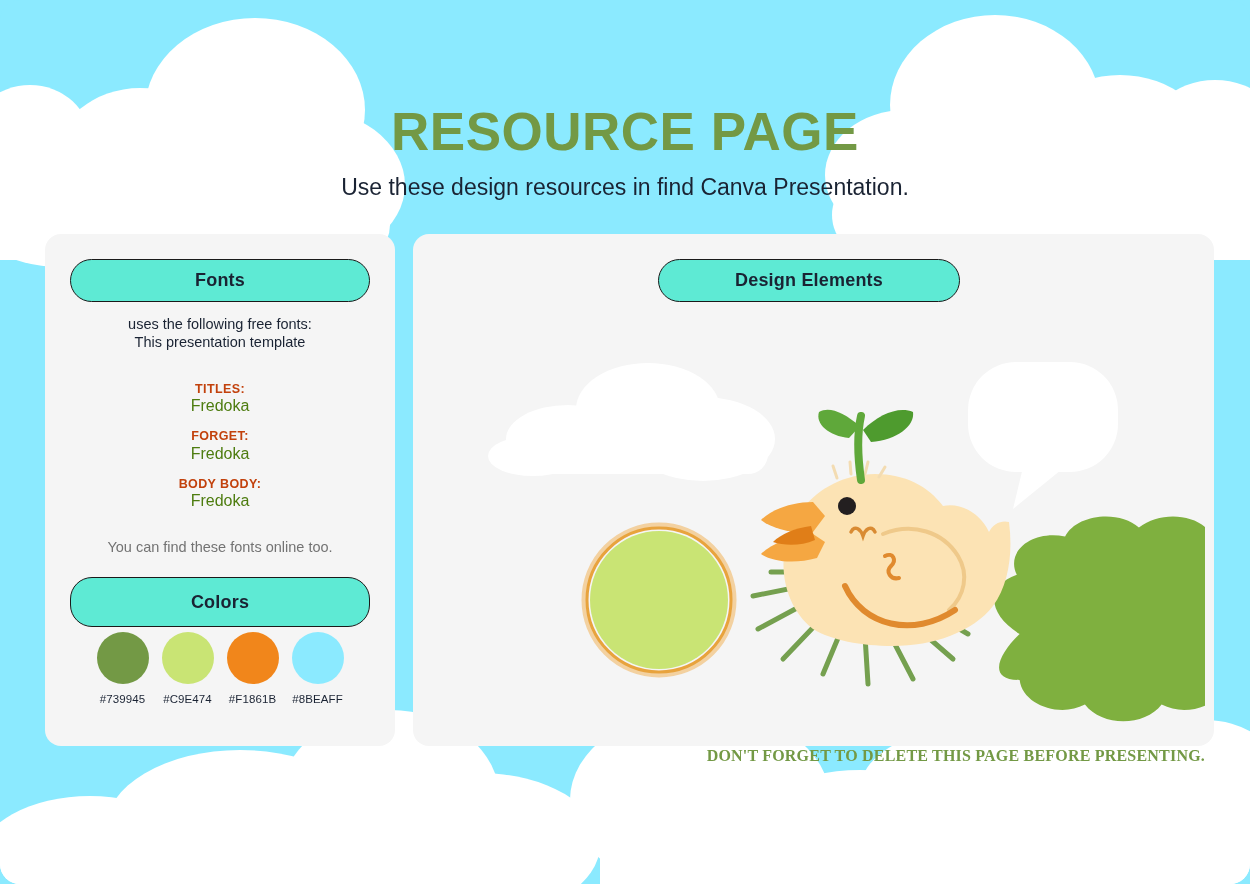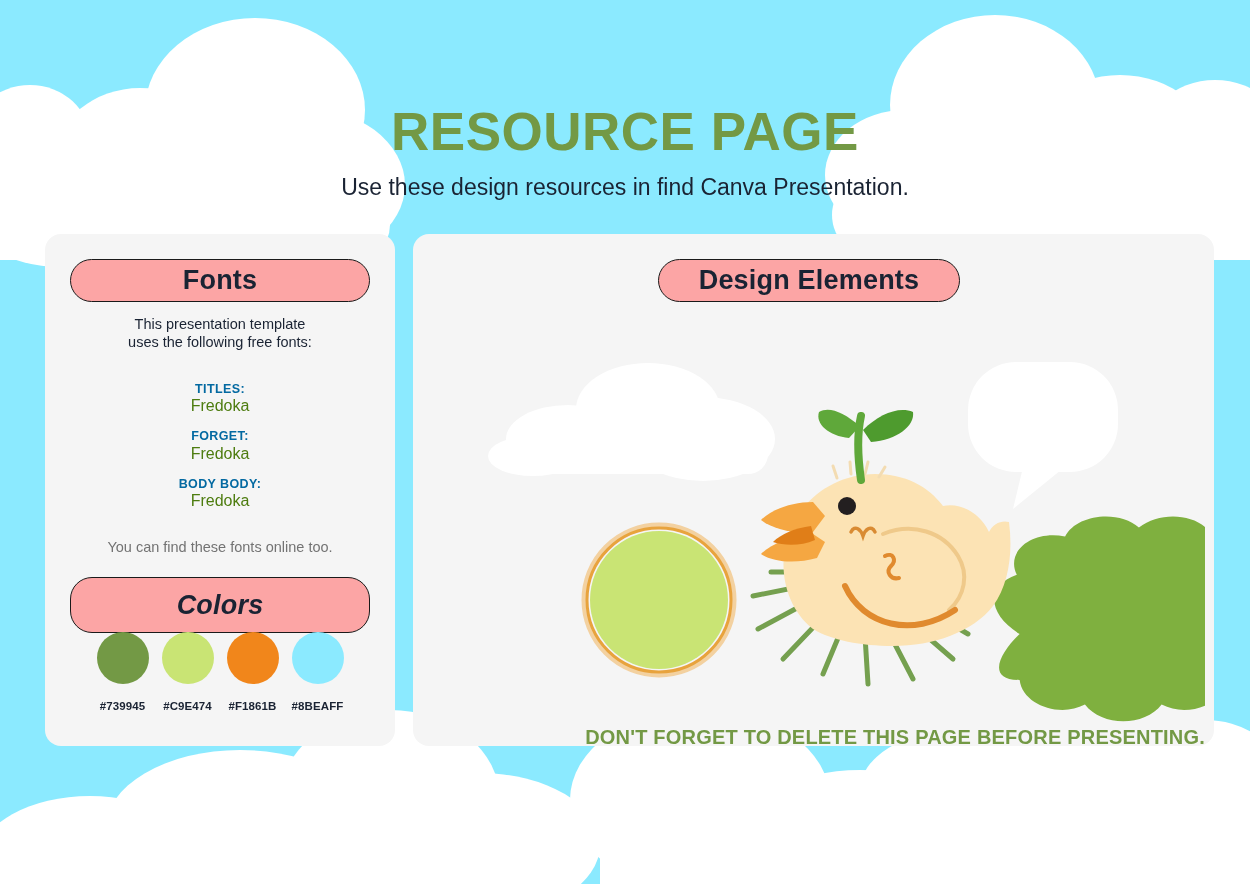--- a/index.html
+++ b/index.html
@@ -16,20 +16,21 @@
     position: relative;
   }
 
   #slide {
     position: absolute;
     left: 0; top: 0;
     width: 1250px;
     height: 884px;
     background: #8BEAFF;
     overflow: hidden;
+    border-radius: 20px;
   }
 
   
   .bg-clouds {
     position: absolute;
     left: 0; top: 0;
     width: 1250px;
     height: 884px;
     pointer-events: none;
   }
@@ -78,33 +79,33 @@
     width: 792px;
     height: 512px;
     overflow: hidden;
     padding-left: 9px;
   }
 
   
   .pill {
     position: absolute;
     box-sizing: border-box;
-    background: #fca5a5;
+    background: #5eead4;
     border: 1.6px solid #1A1A1A;
     border-radius: 22px;
     display: flex;
     align-items: center;
     justify-content: center;
-    font-size: 27px;
+    font-size: 18px;
     font-weight: 700;
     color: #1A2333;
     letter-spacing: 0.2px;
   }
   .pill-fonts  { left: 25px;  top: 25px;  width: 300px; height: 43px; }
-  .pill-colors { left: 25px;  top: 343px; width: 300px; height: 56px; font-style: italic; }
+  .pill-colors { left: 25px;  top: 343px; width: 300px; height: 50px; }
   .pill-design { left: 245px; top: 25px;  width: 302px; height: 43px; }
 
   
   .fonts-intro {
     position: absolute;
     left: 25px;
     top: 82px;
     width: 300px;
     text-align: center;
     font-size: 14.5px;
@@ -116,21 +117,21 @@
     left: 25px;
     top: 148px;
     width: 300px;
     text-align: center;
   }
   .font-row { margin-bottom: 13px; }
   .font-role {
     font-size: 12.5px;
     font-weight: 700;
     letter-spacing: 0.4px;
-    color: #0369a1;
+    color: #c2410c;
     line-height: 1.15;
   }
   .font-name {
     font-size: 16px;
     font-weight: 400;
     color: #4d7c0f;
     line-height: 1.18;
     margin-top: 1px;
   }
   .fonts-outro {
@@ -157,48 +158,49 @@
     width: 52px;
     text-align: center;
   }
   .swatch-dot {
     width: 52px;
     height: 52px;
     border-radius: 50%;
     display: block;
   }
   .swatch-hex {
-    margin-top: 16px;
+    margin-top: 9px;
     font-size: 11.5px;
-    font-weight: 700;
+    font-weight: 400;
     letter-spacing: 0.1px;
     color: #1A2333;
     white-space: nowrap;
   }
 
   
   .design-canvas {
     position: absolute;
     left: 0;
     top: 0;
     width: 792px;
     height: 512px;
   }
 
   
   .footer-note {
     position: absolute;
     right: 45px;
-    top: 726px;
-    font-size: 20px;
+    top: 747px;
+    font-size: 16px;
     font-weight: 700;
     letter-spacing: 0.2px;
     color: #739945;
     z-index: 7;
     text-align: right;
+    font-family: Liberation Serif, serif;
   }
 </style>
 </head>
 <body>
 
 <div id="slide">
 
   <svg class="bg-clouds" viewBox="0 0 1250 884" xmlns="http://www.w3.org/2000/svg">
 
     <g fill="#FFFFFF">
@@ -248,22 +250,22 @@
   <div class="header">
     <h1 class="page-title">RESOURCE PAGE</h1>
     <p class="page-subtitle">Use these design resources in find Canva Presentation.</p>
   </div>
 
   <div class="panel panel-left">
 
     <div class="pill pill-fonts">Fonts</div>
 
     <div class="fonts-intro">
+      <div>uses the following free fonts:</div>
       <div>This presentation template</div>
-      <div>uses the following free fonts:</div>
     </div>
 
     <div class="font-rows">
       <div class="font-row">
         <div class="font-role">TITLES:</div>
         <div class="font-name">Fredoka</div>
       </div>
       <div class="font-row">
         <div class="font-role">FORGET:</div>
         <div class="font-name">Fredoka</div>

